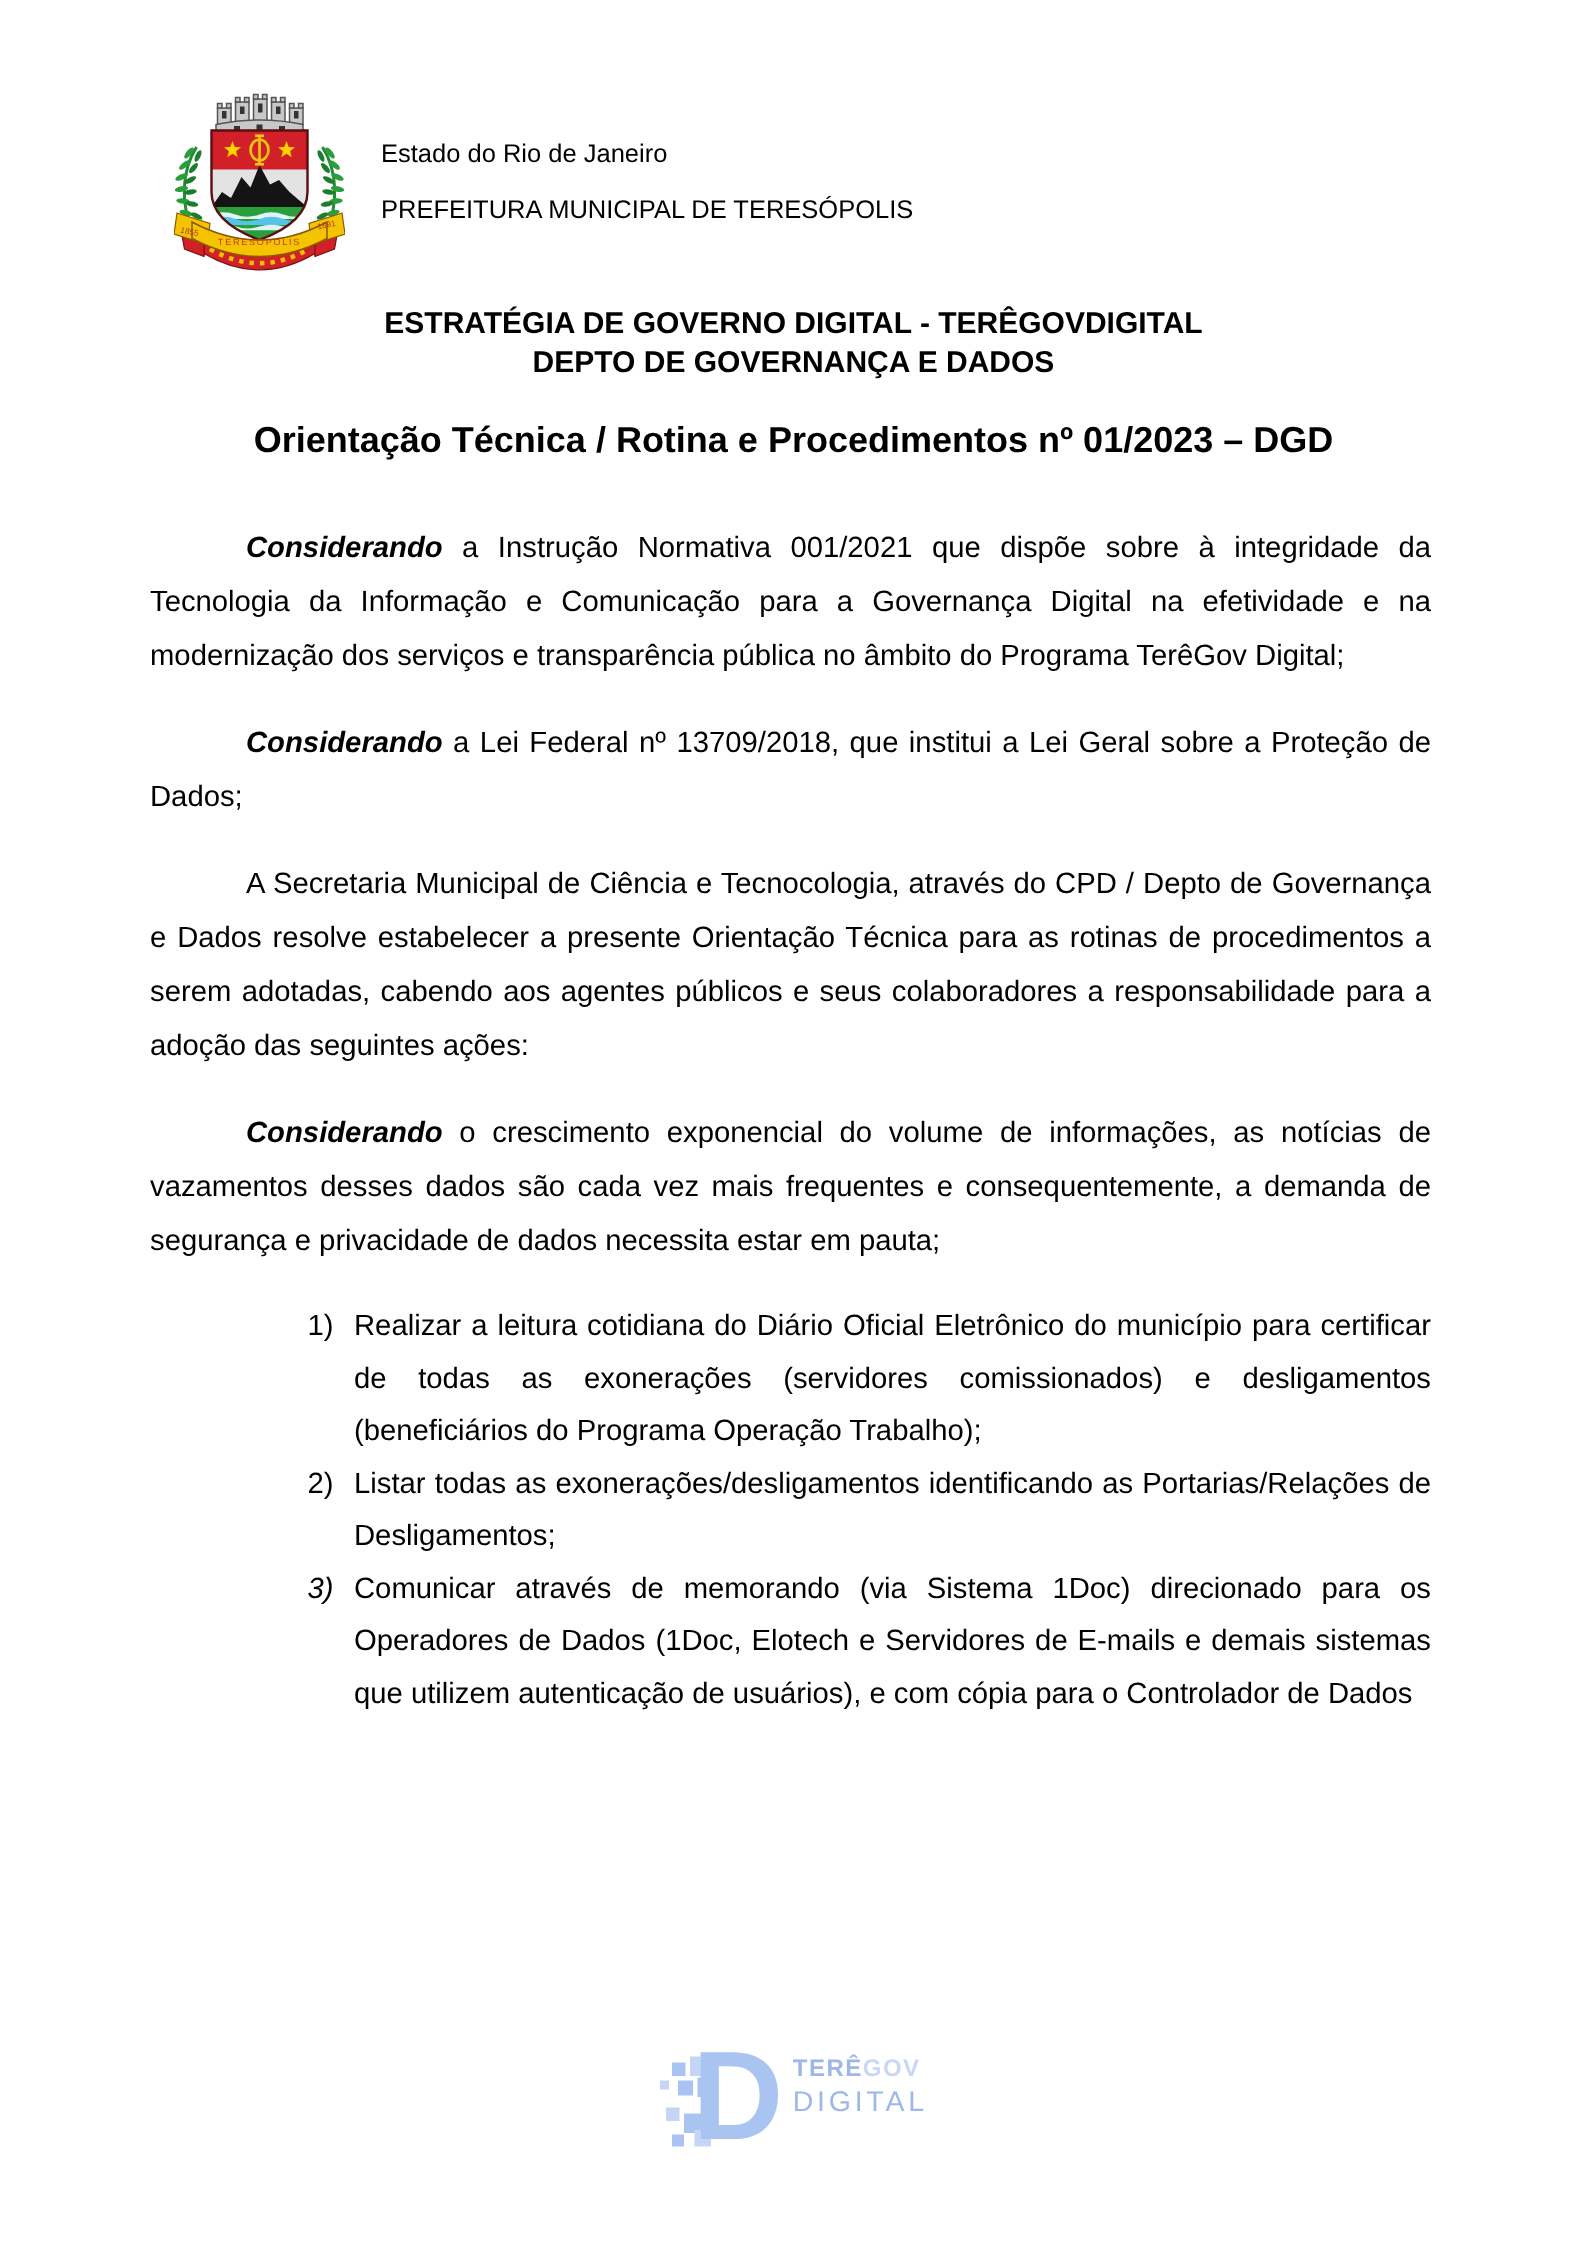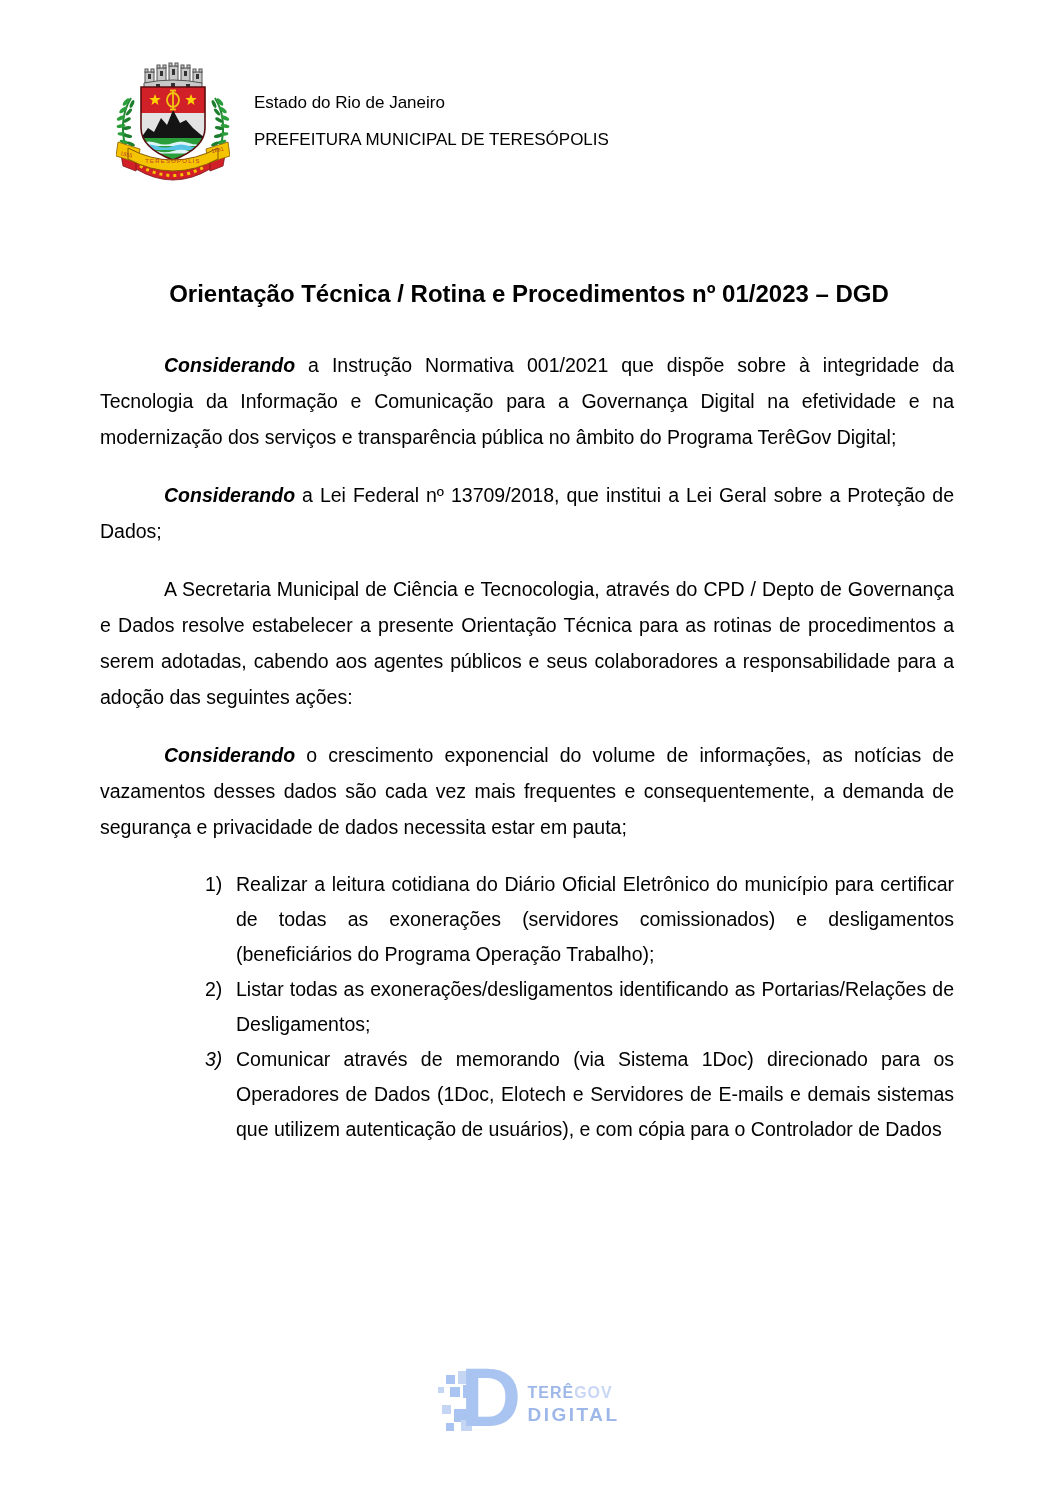--- a/index.html
+++ b/index.html
@@ -54,24 +54,24 @@
   .px.light{background:#c5d6f5;}
   .px.s1{left:8px;top:4px;width:9px;height:9px;}
   .px.s2{left:20px;top:0;width:13px;height:13px;}
   .px.s3{left:0;top:16px;width:6px;height:6px;}
   .px.s4{left:12px;top:16px;width:10px;height:10px;}
   .px.s5{left:25px;top:14px;width:13px;height:13px;}
   .px.s6{left:4px;top:34px;width:9px;height:9px;}
   .px.s7{left:16px;top:38px;width:13px;height:13px;}
   .px.s8{left:8px;top:52px;width:8px;height:8px;}
   .px.s9{left:23px;top:49px;width:11px;height:11px;}
-  .wordmark{margin-top:13px;}
+  .wordmark{margin-top:0;}
   .wm-top{font-size:16px;font-weight:bold;letter-spacing:1px;color:#9db7e8;}
   .wm-top .gov{color:#c9d7f4;}
-  .wm-bottom{font-size:19px;font-weight:bold;letter-spacing:2.5px;color:#9db7e8;margin-top:2px;}
+  .wm-bottom{font-size:19px;font-weight:normal;letter-spacing:2.5px;color:#9db7e8;margin-top:2px;}
 </style>
 </head>
 <body>
 
 <div class="page">
 
   <div class="doc-header">
     <svg class="crest" width="114" height="130" viewBox="0 0 114 130">
       <defs>
         <clipPath id="shieldClip">
@@ -179,20 +179,24 @@
         <text x="57" y="107" text-anchor="middle" font-size="6" letter-spacing="1.2" fill="#c0392b">TERESÓPOLIS</text>
       </g>
     </svg>
 
     <div class="header-lines">
       <div>Estado do Rio de Janeiro</div>
       <div>PREFEITURA MUNICIPAL DE TERESÓPOLIS</div>
     </div>
   </div>
 
+  <div class="doc-title">
+    <div>ESTRATÉGIA DE GOVERNO DIGITAL - TERÊGOVDIGITAL</div>
+    <div>DEPTO DE GOVERNANÇA E DADOS</div>
+  </div>
 
   <div class="doc-subtitle">
     <div>Orientação Técnica / Rotina e Procedimentos nº 01/2023 – DGD</div>
   </div>
 
   <div class="doc-body">
 
     <p class="para"><span class="lead">Considerando</span><span> a Instrução Normativa 001/2021 que dispõe sobre à integridade da Tecnologia da Informação e Comunicação para a Governança Digital na efetividade e na modernização dos serviços e transparência pública no âmbito do Programa TerêGov Digital;</span></p>
 
 

